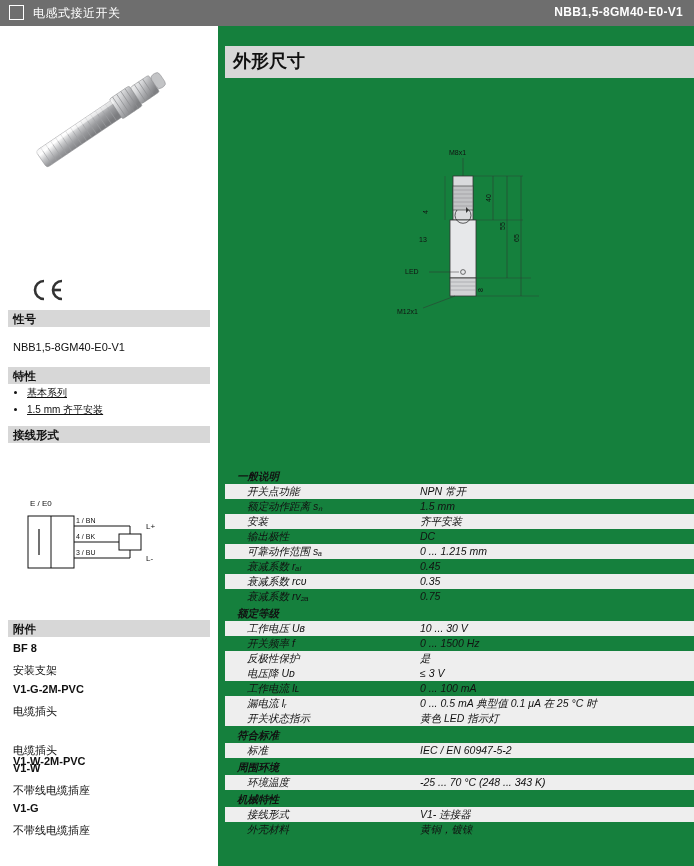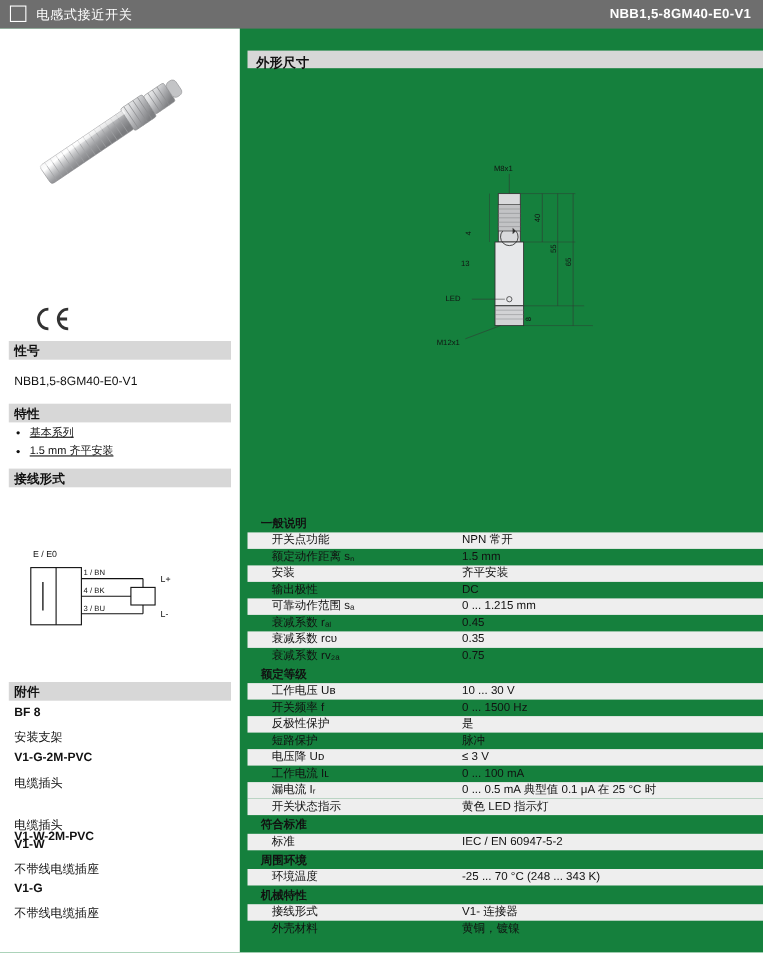--- a/index.html
+++ b/index.html
@@ -113,23 +113,23 @@
   .right-col {
     position: absolute;
     left: 225px; top: 26px;
     width: 469px;
     height: 840px;
   }
   .panel-head {
     position: absolute;
     left: 0;
     width: 469px;
-    height: 16px;
+    height: 32px;
     background: #d7d7d7;
-    font-size: 12px;
+    font-size: 18px;
     font-weight: bold;
     color: #111;
     padding: 3px 0 0 8px;
   }
 
   
   .dim-drawing {
     position: absolute;
     left: 170px; top: 118px;
     width: 200px; height: 200px;
@@ -141,20 +141,21 @@
     left: 0; top: 441px;
     width: 469px;
     font-size: 10.5px;
     color: #111;
     border-collapse: collapse;
   }
   .spec-table td {
     padding: 1px 0 1px 0;
     vertical-align: top;
     line-height: 13px;
+    font-style: italic;
   }
   .spec-table tr.group td {
     font-weight: bold;
     padding-top: 3px;
     padding-left: 12px;
   }
   .spec-table td.k { width: 195px; padding-left: 22px; }
   .spec-table td.v { width: 274px; }
   .spec-table tr.alt td { background: #eeeeee; }
 </style>
@@ -372,24 +373,20 @@
             <td class="v">10 ... 30 V</td>
           </tr>
         <tr>
             <td class="k">开关频率 f</td>
             <td class="v">0 ... 1500 Hz</td>
           </tr>
         <tr class="alt">
             <td class="k">反极性保护</td>
             <td class="v">是</td>
           </tr>
-        <tr>
-            <td class="k">短路保护</td>
-            <td class="v">脉冲</td>
-          </tr>
         <tr class="alt">
             <td class="k">电压降  Uᴅ</td>
             <td class="v">≤ 3 V</td>
           </tr>
         <tr>
             <td class="k">工作电流  Iʟ</td>
             <td class="v">0 ... 100 mA</td>
           </tr>
         <tr class="alt">
             <td class="k">漏电流 Iᵣ</td>

